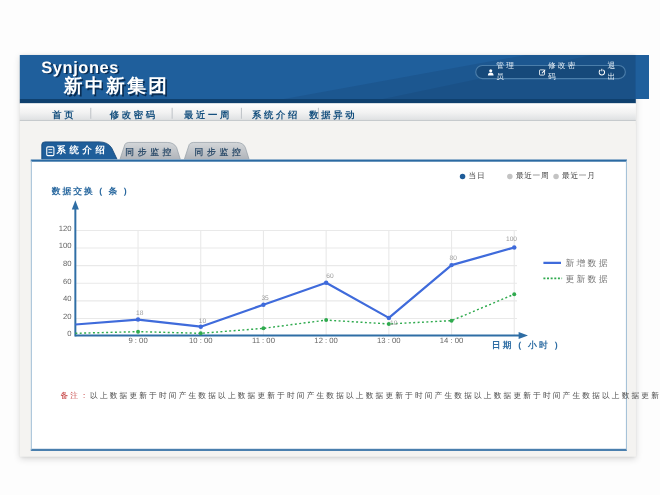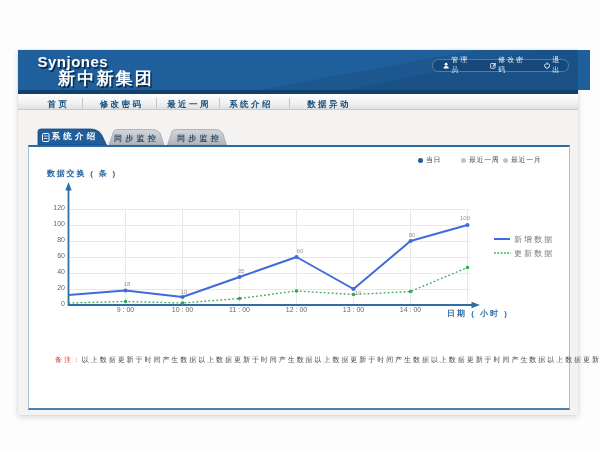--- a/index.html
+++ b/index.html
@@ -74,21 +74,21 @@
   <div class="navy"></div>
   <div class="nav">
     <b style="left:39.5px">首页</b>
       <i style="left:64px"></i>
     <b style="left:102.5px">修改密码</b>
       <i style="left:137.5px"></i>
     <b style="left:170px">最近一周</b>
       <i style="left:200.5px"></i>
     <b style="left:232px">系统介绍</b>
       <i style="left:270.6px"></i>
-    <b style="left:310px">数据异动</b>
+    <b style="left:284px">数据异动</b>
   </div>
   <div class="content">
     <svg class="tabs" width="240" height="32">
         <defs>
           <linearGradient id="gt" x1="0" y1="0" x2="0" y2="1">
             <stop offset="0" stop-color="#d3d6d9"></stop>
             <stop offset="1" stop-color="#b0b4ba"></stop>
           </linearGradient>
         </defs>
       <path d="M149.5 32 L154 18.5 Q155 16.5 157.7 16.5 L197 16.5 Q203 16.5 205 21 L208.5 32 Z" fill="url(#gt)" stroke="#9aa2ab" stroke-width="0.7"></path>

